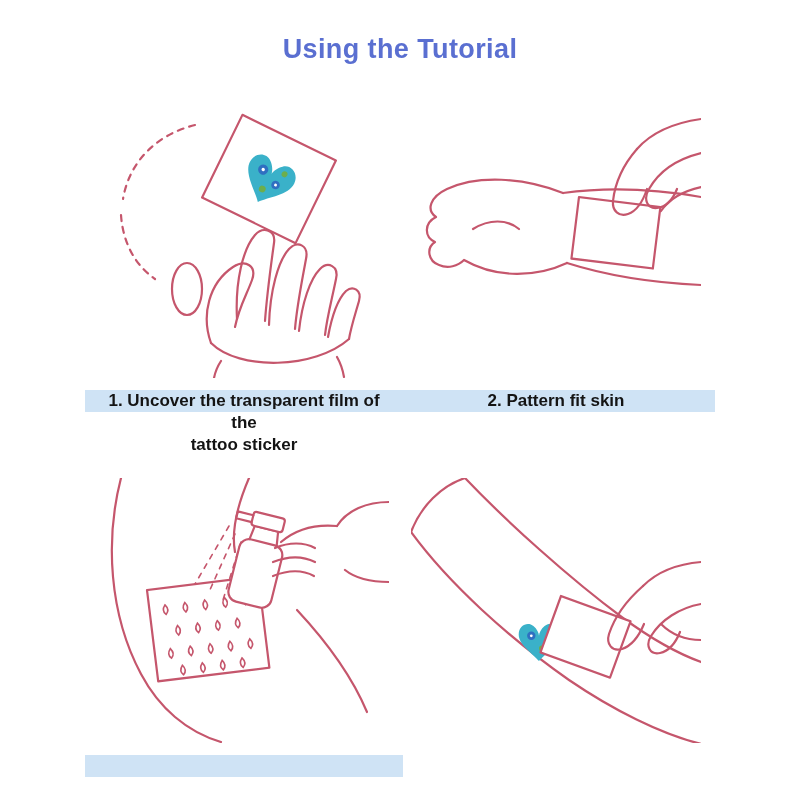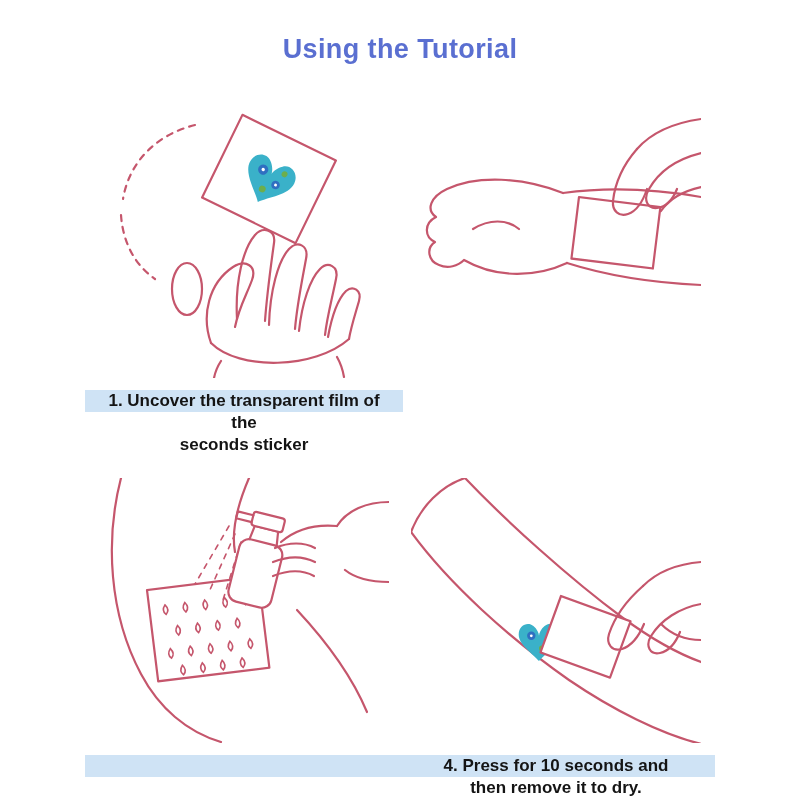--- a/index.html
+++ b/index.html
@@ -83,21 +83,21 @@
           <path class="line" d="M 229,224 C 233,202 239,186 247,178 C 254,172 263,177 260,188 C 256,202 252,214 250,226"></path>
           <path class="line" d="M 112,230 C 102,202 110,170 134,154 C 147,146 158,153 153,167 C 148,181 140,194 136,214"></path>
           <path class="line" d="M 112,230 C 140,258 216,256 250,226"></path>
           <path class="line" d="M 122,248 C 118,254 116,260 115,265"></path>
           <path class="line" d="M 238,244 C 242,251 244,258 245,264"></path>
         </g>
       </svg>
       <figcaption class="caption">
         <span class="band"></span>
         <span class="cap-line">1. Uncover the transparent film of the</span>
-        <span class="cap-line">seconds sticker</span>
+        <span class="cap-line">tattoo sticker</span>
       </figcaption>
     </figure>
 
     <figure class="step">
       <svg class="illustration" viewBox="0 0 290 265" aria-hidden="true">
         <g>
           <path class="line" d="M 152,80 C 112,64 66,62 36,76 C 19,84 15,97 25,104 C 13,110 13,124 24,129 C 15,135 17,148 28,152 C 37,156 47,153 53,147 C 86,166 126,164 156,150"></path>
           <path class="line" d="M 62,116 C 78,106 96,106 108,116"></path>
         </g>
         <g>
@@ -107,20 +107,24 @@
         <g transform="translate(168,84) rotate(7)">
           <rect class="card" x="0" y="0" width="82" height="62"></rect>
         </g>
         <g>
           <path class="line" d="M 290,6 C 262,10 240,20 226,36"></path>
           <path class="line" d="M 226,36 C 212,52 204,70 202,88 C 201,98 208,104 217,101 C 226,98 232,88 236,76"></path>
           <path class="line" d="M 290,40 C 266,46 248,58 238,76 C 232,86 236,96 246,95 C 255,94 262,86 266,76"></path>
           <path class="line" d="M 290,74 C 272,78 258,86 250,98"></path>
         </g>
       </svg>
+      <figcaption class="caption">
+        <span class="band"></span>
+        <span class="cap-line">2. Pattern fit skin</span>
+      </figcaption>
     </figure>
 
     <figure class="step">
       <svg class="illustration" viewBox="0 0 290 265" aria-hidden="true">
         <defs>
           <path id="drop" d="M 0,-5 C 2.6,-1.8 3.6,1.2 0,4.6 C -3.6,1.2 -2.6,-1.8 0,-5 Z"></path>
         </defs>
         <g>
           <path class="line" d="M 22,0 C 6,62 10,136 42,196 C 60,230 88,254 122,264"></path>
           <path class="line" d="M 150,0 C 138,28 132,52 136,74"></path>
@@ -190,21 +194,16 @@
         <g transform="translate(150,118) rotate(20)">
           <rect class="card" x="0" y="0" width="74" height="60"></rect>
         </g>
         <g>
           <path class="line" d="M 290,84 C 266,86 246,94 232,108"></path>
           <path class="line" d="M 232,108 C 216,122 204,138 198,156 C 195,166 201,174 211,171 C 220,168 228,158 233,146"></path>
           <path class="line" d="M 290,126 C 268,130 250,142 240,158 C 234,168 239,177 249,175 C 258,173 265,164 269,154"></path>
           <path class="line" d="M 290,162 C 274,162 260,156 250,146"></path>
         </g>
       </svg>
-      <figcaption class="caption">
-        <span class="band"></span>
-        <span class="cap-line">4. Press for 10 seconds and</span>
-        <span class="cap-line">then remove it to dry.</span>
-      </figcaption>
     </figure>
 
   </div>
 </div>
 
 </body></html>

